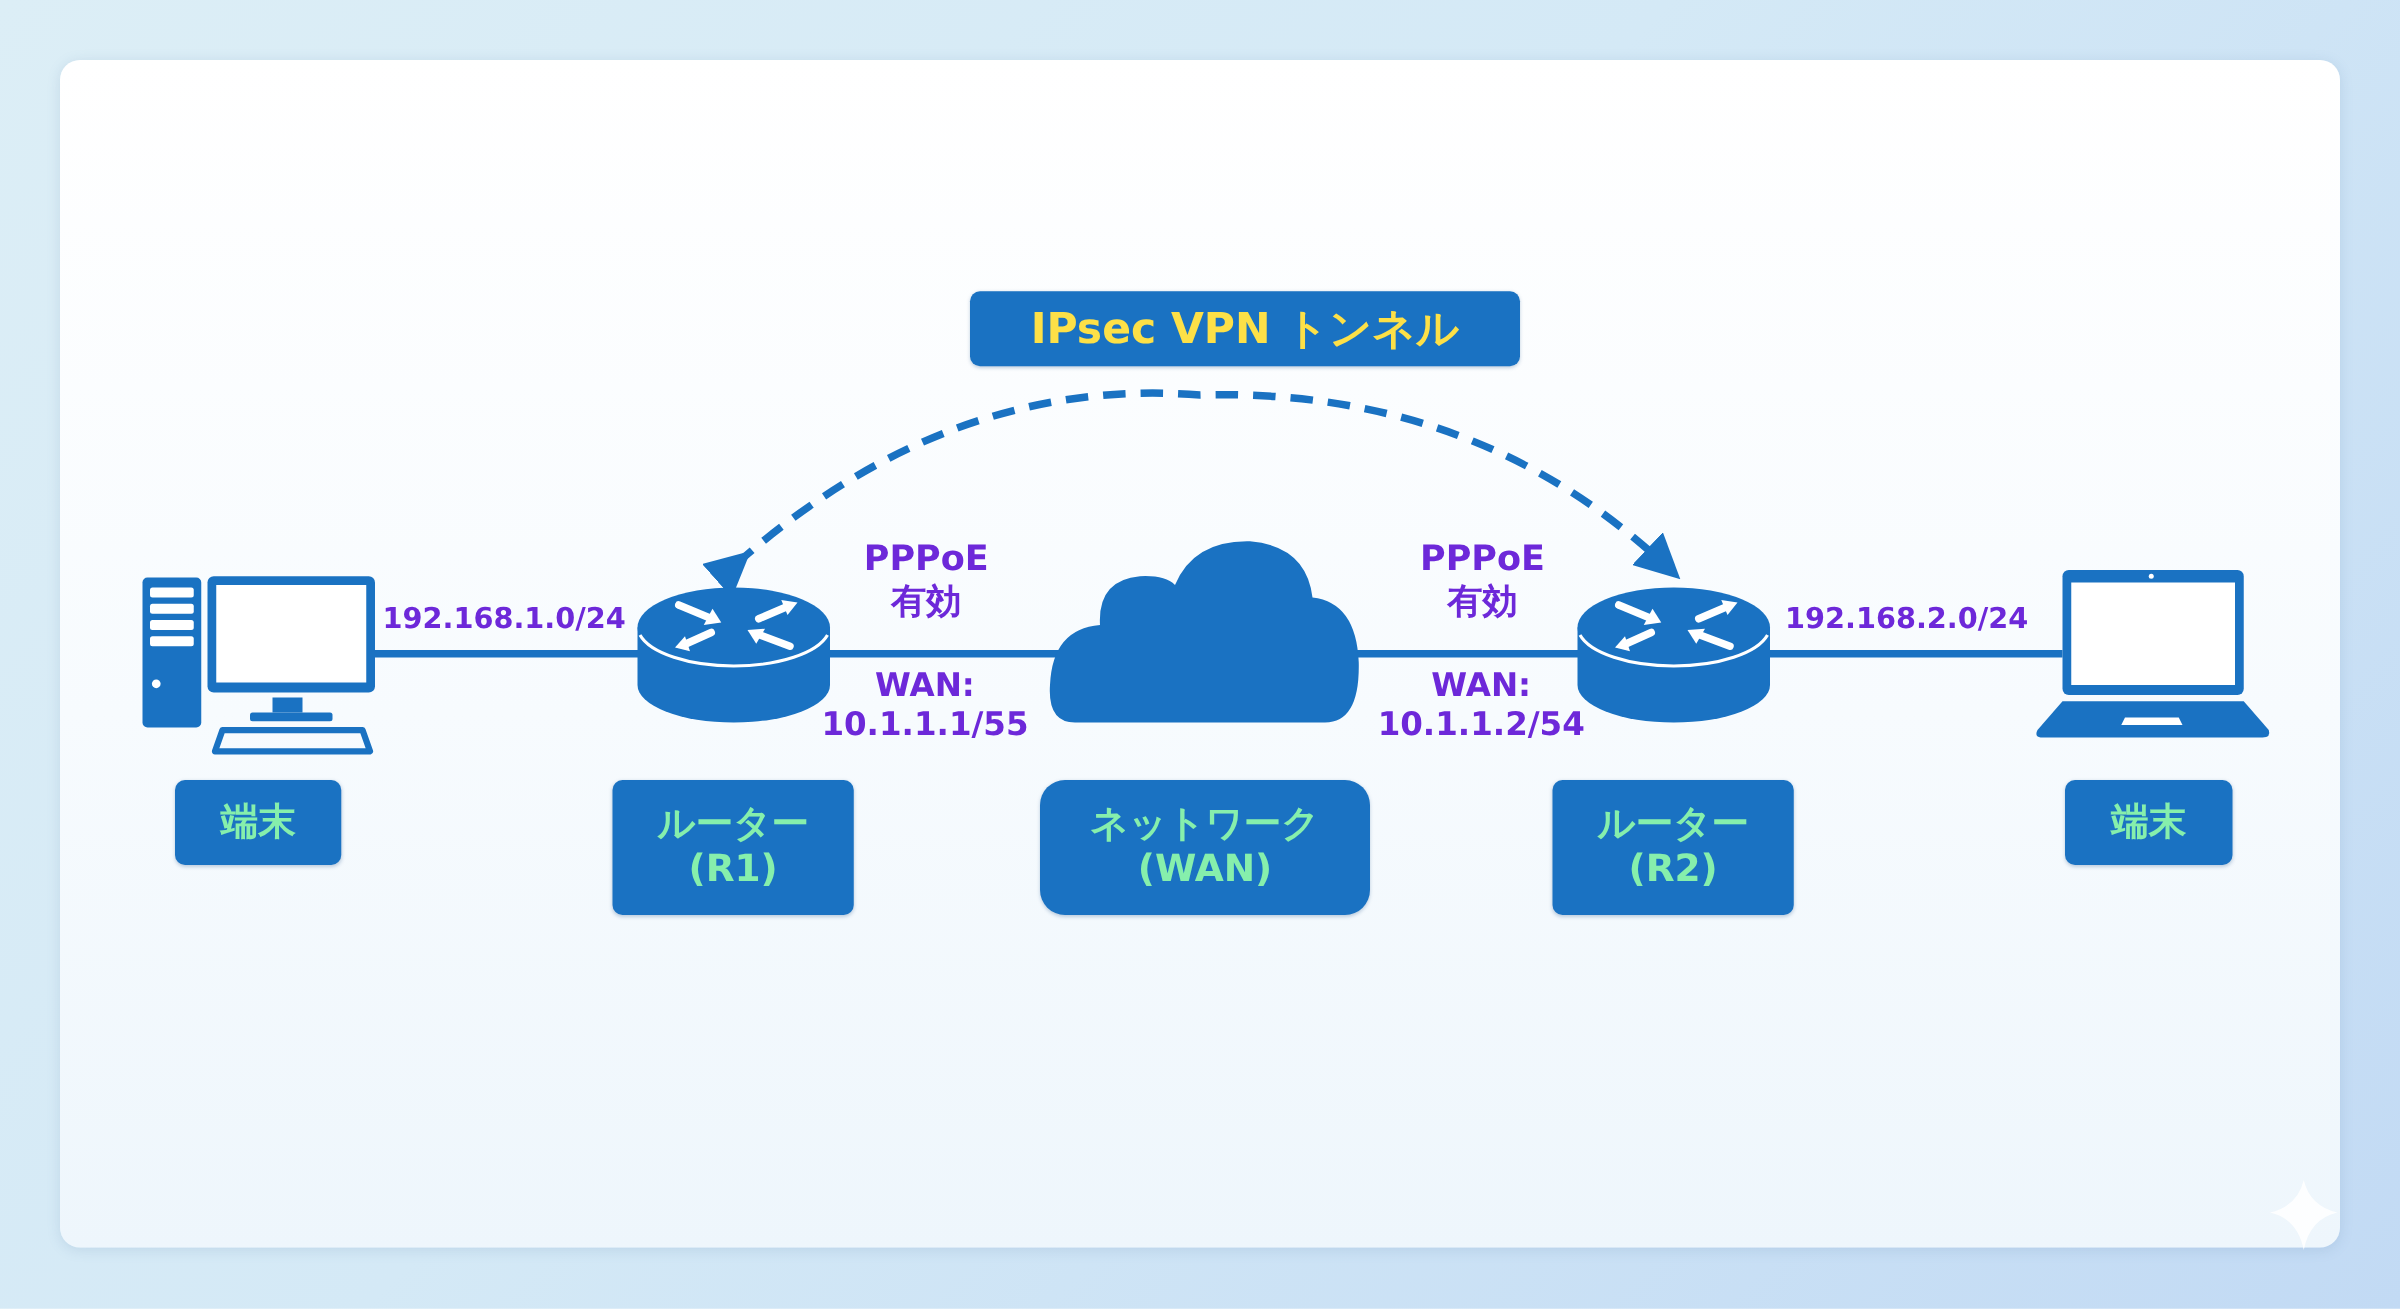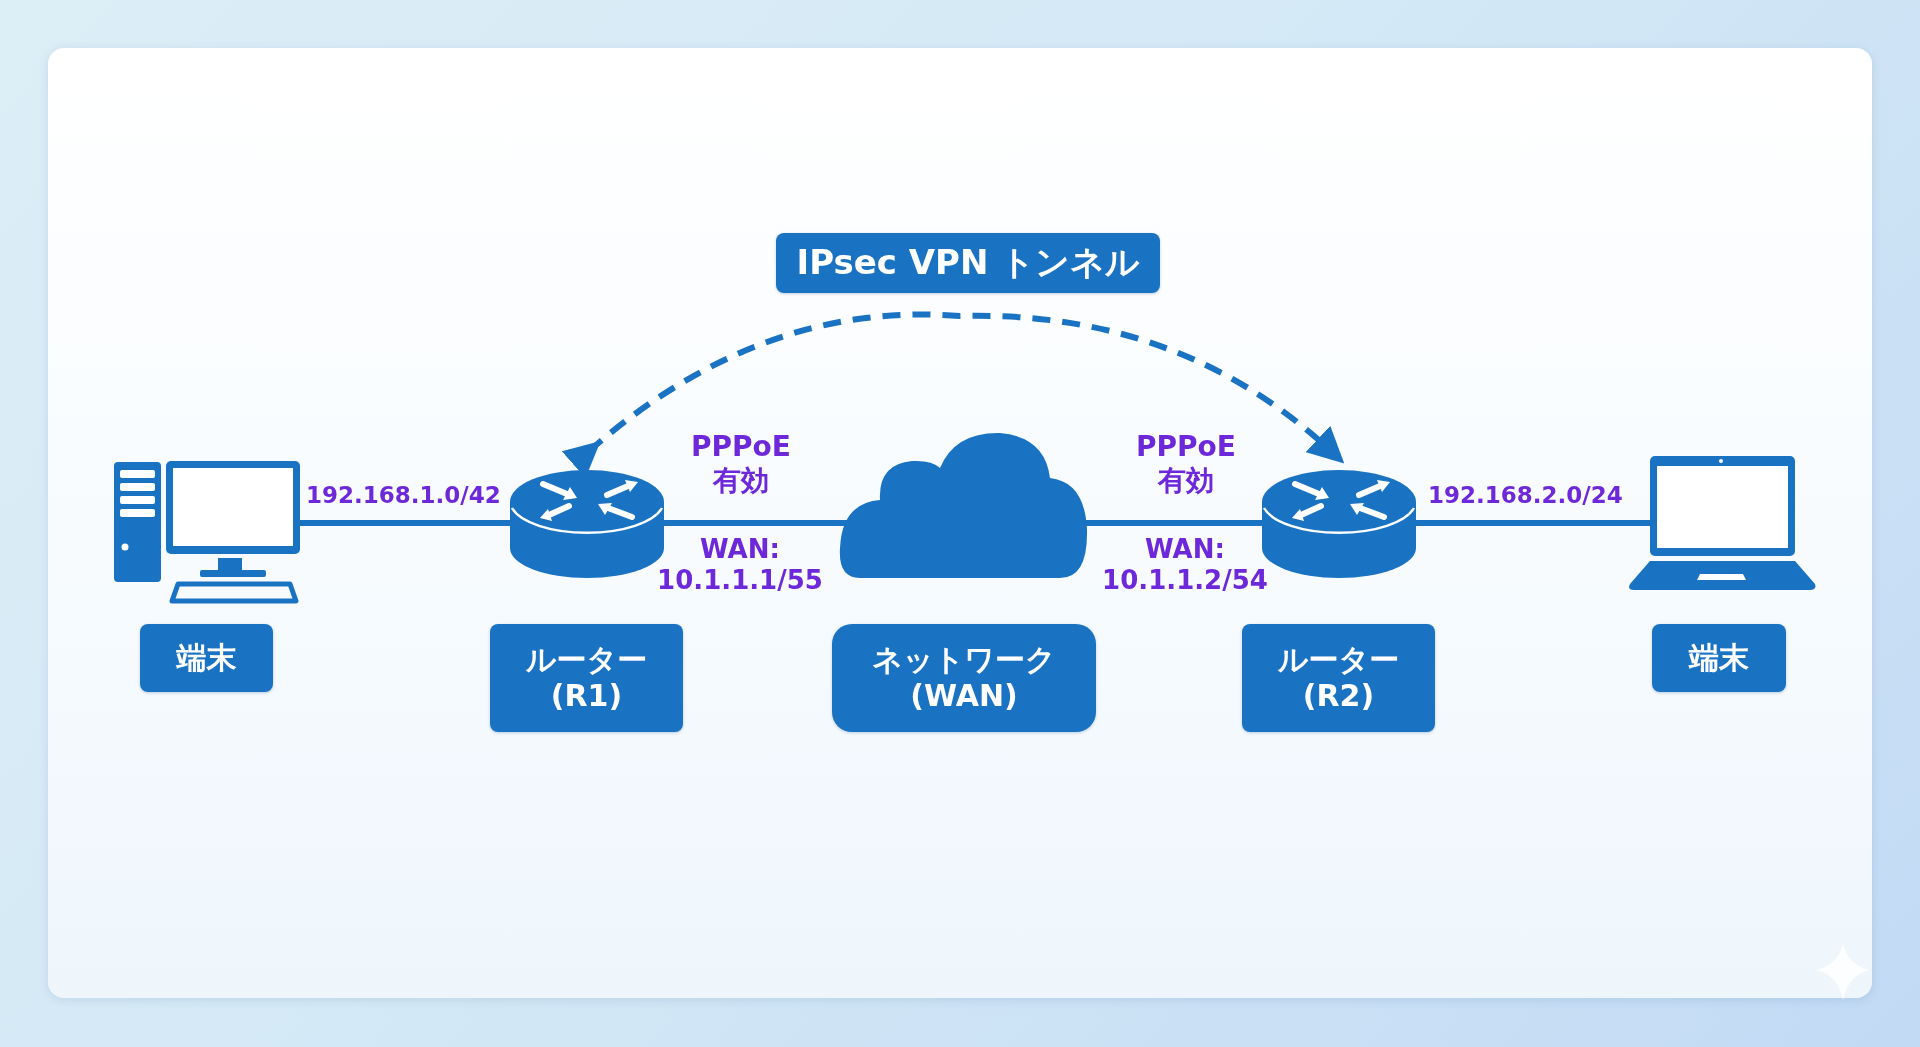--- a/index.html
+++ b/index.html
@@ -9,34 +9,34 @@
     font-family: "DejaVu Sans", "Liberation Sans", sans-serif;
   }
   .card {
     position: absolute; left: 48px; top: 48px; width: 1824px; height: 950px;
     border-radius: 16px;
     background: linear-gradient(180deg, #ffffff 0%, #f7fbfe 55%, #eef6fc 100%);
     box-shadow: 0 2px 10px rgba(90,130,170,0.18);
   }
   svg.diagram { position: absolute; left: 0; top: 0; width: 1920px; height: 1047px; }
   .label-box {
-    position: absolute; background: #1a72c2; color: #ffffff; border-radius: 8px;
+    position: absolute; background: #1a72c2; color: #86efac; border-radius: 8px;
     display: flex; flex-direction: column; align-items: center; justify-content: center;
     font-weight: bold; text-align: center; line-height: 1.2;
     box-shadow: 0 1px 3px rgba(20,70,130,0.25);
   }
   .label-box span { display: block; }
   .txt {
     position: absolute; color: #6d28d9; font-weight: bold; text-align: center;
     line-height: 1.2; white-space: nowrap;
   }
   .txt span { display: block; }
   .tunnel-box {
-    position: absolute; left: 776px; top: 233px; width: 384px; height: 60px;
-    background: #1a72c2; border-radius: 8px; color: #ffffff; font-weight: bold;
+    position: absolute; left: 776px; top: 233px; width: 440px; height: 60px;
+    background: #1a72c2; border-radius: 8px; color: #fde047; font-weight: bold;
     font-size: 34px; display: flex; align-items: center; justify-content: center;
     box-shadow: 0 1px 3px rgba(20,70,130,0.25);
   }
 </style>
 </head>
 <body>
 
 <div class="card"></div>
 
 <svg class="diagram" viewBox="0 0 1920 1047">
@@ -110,21 +110,21 @@
   </g>
 
   <path d="M1843 944 Q1848 965 1870 970 Q1848 975 1843 1000 Q1838 975 1816 970 Q1838 965 1843 944 Z" fill="#ffffff" opacity="0.85"></path>
 </svg>
 
 <div class="tunnel-box">
   <span>IPsec VPN トンネル</span>
 </div>
 
 <div class="txt" style="left:306px; top:482px; font-size:23px;">
-  <span>192.168.1.0/42</span>
+  <span>192.168.1.0/24</span>
 </div>
 
 <div class="txt" style="left:676px; top:430px; width:130px; font-size:28px;">
   <span>PPPoE</span>
   <span>有効</span>
 </div>
 
 <div class="txt" style="left:650px; top:534px; width:180px; font-size:26px;">
   <span>WAN:</span>
   <span>10.1.1.1/55</span>

